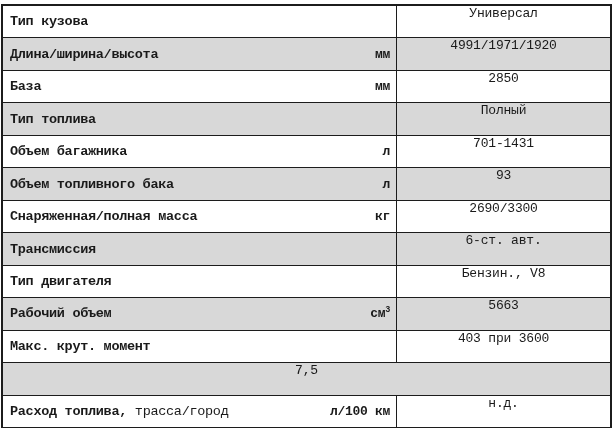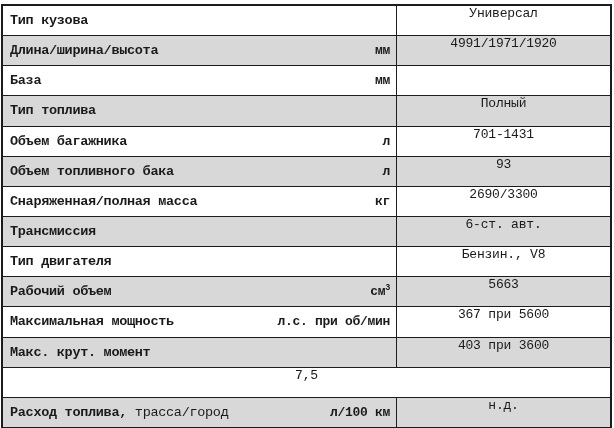--- a/index.html
+++ b/index.html
@@ -96,20 +96,23 @@
         </div>
         <div class="cell-value">
           <span>4991/1971/1920</span>
         </div>
       </div>
       <div class="row">
         <div class="cell-left">
           <span class="label"><span>База</span><span class="label-note"></span></span>
           <span class="unit"><span>мм</span><sup></sup></span>
         </div>
+        <div class="cell-value">
+          <span>2850</span>
+        </div>
       </div>
       <div class="row">
         <div class="cell-left">
           <span class="label"><span>Тип топлива</span><span class="label-note"></span></span>
           <span class="unit"><span></span><sup></sup></span>
         </div>
         <div class="cell-value">
           <span>Полный</span>
         </div>
       </div>
@@ -162,29 +165,20 @@
         <div class="cell-left">
           <span class="label"><span>Рабочий объем</span><span class="label-note"></span></span>
           <span class="unit"><span>см</span><sup>3</sup></span>
         </div>
         <div class="cell-value">
           <span>5663</span>
         </div>
       </div>
       <div class="row">
         <div class="cell-left">
-          <span class="label"><span>Максимальная мощность</span><span class="label-note"></span></span>
-          <span class="unit"><span>л.с. при об/мин</span><sup></sup></span>
-        </div>
-        <div class="cell-value">
-          <span>367 при 5600</span>
-        </div>
-      </div>
-      <div class="row">
-        <div class="cell-left">
           <span class="label"><span>Макс. крут. момент</span><span class="label-note"></span></span>
         </div>
         <div class="cell-value">
           <span>403 при 3600</span>
         </div>
       </div>
       <div class="row">
         <div class="cell-value">
           <span>7,5</span>
         </div>

